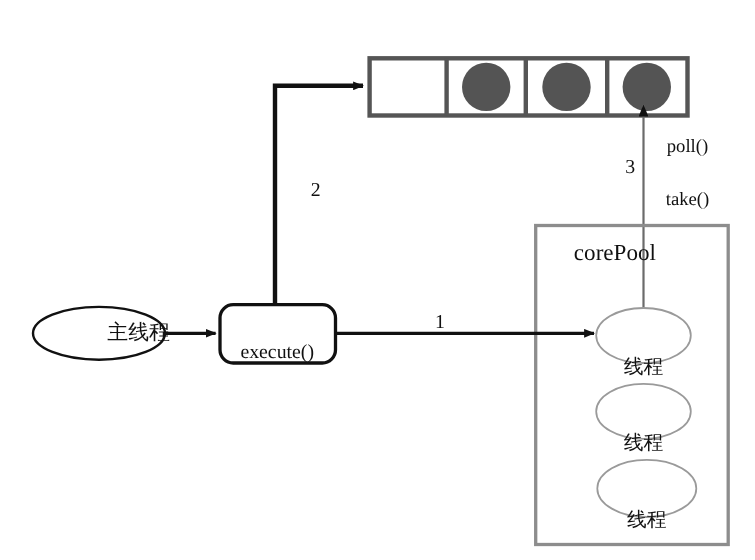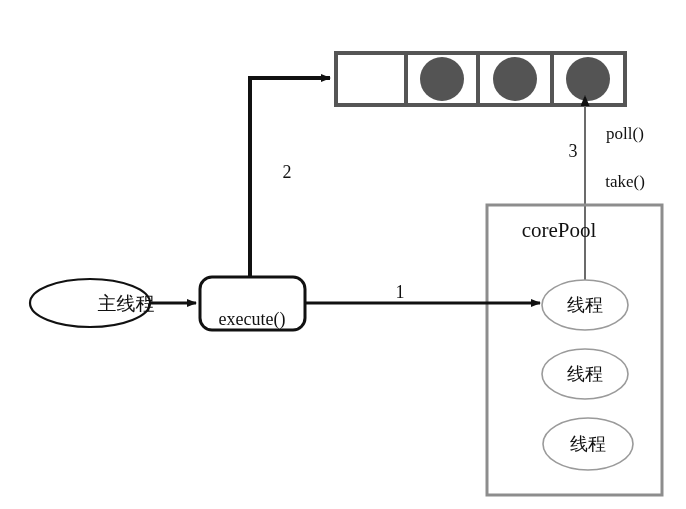--- a/index.html
+++ b/index.html
@@ -77,20 +77,21 @@
     margin-top: 16px;
   }
   #main-thread-label {
     left: 90px;
     top: 303px;
     font-size: 19px;
     margin-left: 36px;
   }
   .thread-label {
     font-size: 18px;
+    margin-top: 28px;
   }
   #thread-label-0 { left: 585px; top: 305px; }
   #thread-label-1 { left: 585px; top: 374px; }
   #thread-label-2 { left: 588px; top: 444px; }
 </style>
 </head>
 <body>
 
 <div id="canvas">
 

